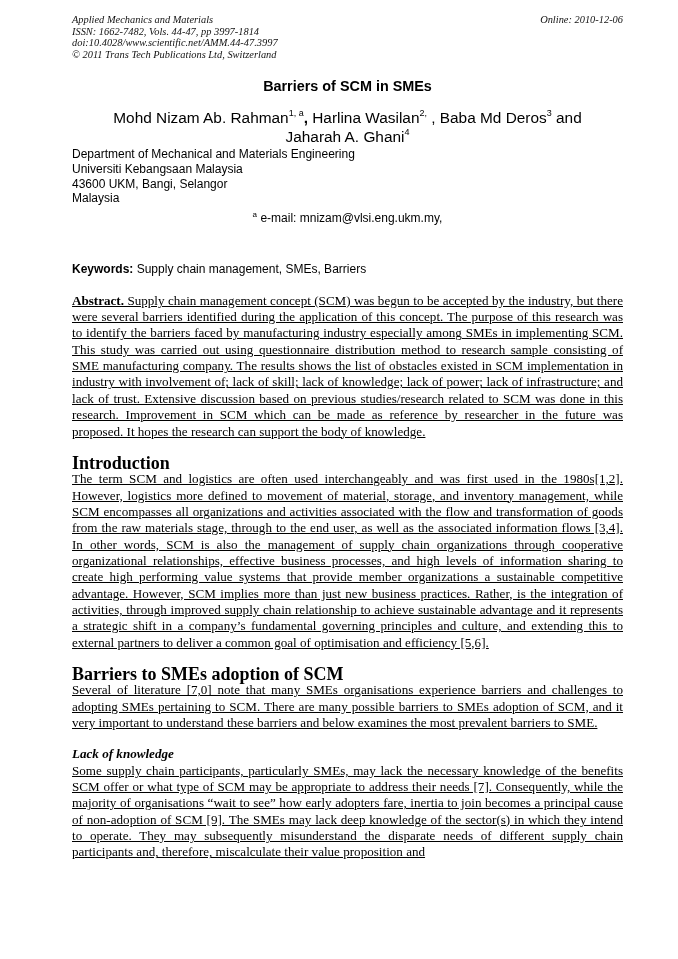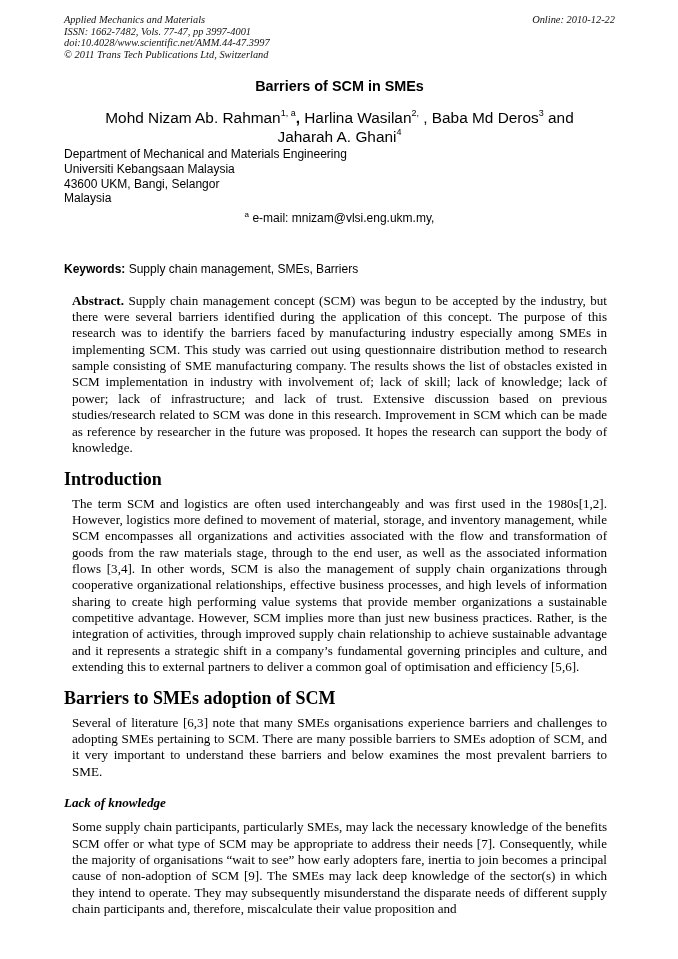--- a/index.html
+++ b/index.html
@@ -1,43 +1,43 @@
 <!DOCTYPE html>
 <html><head>
 <meta charset="utf-8">
 <style>
   html, body { margin: 0; padding: 0; background: #ffffff; }
   body { width: 678px; height: 959px; position: relative; overflow: hidden; color: #000; }
-  .page { position: absolute; left: 64px; top: 14px; width: 551px; }
+  .page { position: absolute; left: 72px; top: 14px; width: 551px; }
   .header { position: relative; font-family: "Liberation Serif", serif; font-style: italic; font-size: 10.4px; line-height: 11.6px; color: #111; }
   .header .online { position: absolute; right: 0; top: 0; }
   .title { font-family: "Liberation Sans", sans-serif; font-weight: bold; font-size: 14.4px; text-align: center; margin-top: 17px; line-height: 18px; }
   .authors { font-family: "Liberation Sans", sans-serif; font-size: 15.4px; text-align: center; margin-top: 14px; line-height: 18.5px; }
   .authors sup { font-size: 9px; vertical-align: 7px; line-height: 0; }
   .affil { font-family: "Liberation Sans", sans-serif; font-size: 12px; text-align: left; line-height: 14.6px; margin-top: 1px; }
   .email { font-family: Liberation Sans, sans-serif; font-size: 12px; text-align: center; margin-top: 5px; line-height: 15px; }
   .email sup { font-size: 8px; vertical-align: 5px; line-height: 0; }
   .keywords { font-family: "Liberation Sans", sans-serif; font-size: 12px; margin-top: 36px; line-height: 15px; }
   .keywords b { font-weight: bold; }
-  p.body { font-family: "Liberation Serif", serif; font-size: 13.1px; line-height: 16.35px; text-align: justify; margin: 8px; }
+  p.body { font-family: "Liberation Serif", serif; font-size: 13.1px; line-height: 16.35px; text-align: justify; margin: 0; text-decoration: underline; }
   .abstract { margin-top: 16px !important; }
   .abstract b { font-weight: bold; }
   h2.sec { font-family: "Liberation Serif", serif; font-weight: bold; font-size: 18px; line-height: 16.35px; margin: 15px 0 0 0; }
   h3.sub { font-family: "Liberation Serif", serif; font-style: italic; font-weight: bold; font-size: 13.1px; line-height: 16.35px; margin: 15px 0 0 0; }
 </style>
 </head>
 <body>
 
 <div class="page">
   <div class="header">
     <div>Applied Mechanics and Materials</div>
-    <div>ISSN: 1662-7482, Vols. 77-47, pp 3997-4001</div>
+    <div>ISSN: 1662-7482, Vols. 44-47, pp 3997-1814</div>
     <div>doi:10.4028/www.scientific.net/AMM.44-47.3997</div>
     <div>© 2011 Trans Tech Publications Ltd, Switzerland</div>
-    <div class="online">Online: 2010-12-22</div>
+    <div class="online">Online: 2010-12-06</div>
   </div>
 
   <div class="title">Barriers of SCM in SMEs</div>
 
   <div class="authors">
     <span>Mohd Nizam Ab. Rahman</span><sup>1, a</sup><b>, </b><span>Harlina Wasilan</span><sup>2,</sup><span> , </span><span>Baba Md Deros</span><sup>3</sup><span> and </span><br><span>Jaharah A. Ghani</span><sup>4</sup>
   </div>
 
   <div class="affil">
     <div>Department of Mechanical and Materials Engineering</div>
@@ -55,17 +55,17 @@
   </div>
 
   <p class="body abstract">
     <b>Abstract.</b><span> Supply chain management concept (SCM) was begun to be accepted by the industry, but there were several barriers identified during the application of this concept. The purpose of this research was to identify the barriers faced by manufacturing industry especially among SMEs in implementing SCM. This study was carried out using questionnaire distribution method to research sample consisting of SME manufacturing company. The results shows the list of obstacles existed in SCM implementation in industry with involvement of; lack of skill; lack of knowledge; lack of power; lack of infrastructure; and lack of trust. Extensive discussion based on previous studies/research related to SCM was done in this research. Improvement in SCM which can be made as reference by researcher in the future was proposed. It hopes the research can support the body of knowledge.</span>
   </p>
 
   <h2 class="sec">Introduction</h2>
   <p class="body">The term SCM and logistics are often used interchangeably and was first used in the 1980s[1,2]. However, logistics more defined to movement of material, storage, and inventory management, while SCM encompasses all organizations and activities associated with the flow and transformation of goods from the raw materials stage, through to the end user, as well as the associated information flows [3,4]. In other words, SCM is also the management of supply chain organizations through cooperative organizational relationships, effective business processes, and high levels of information sharing to create high performing value systems that provide member organizations a sustainable competitive advantage. However, SCM implies more than just new business practices. Rather, is the integration of activities, through improved supply chain relationship to achieve sustainable advantage and it represents a strategic shift in a company’s fundamental governing principles and culture, and extending this to external partners to deliver a common goal of optimisation and efficiency [5,6].</p>
 
   <h2 class="sec">Barriers to SMEs adoption of SCM</h2>
-  <p class="body">Several of literature [6,3] note that many SMEs organisations experience barriers and challenges to adopting SMEs pertaining to SCM. There are many possible barriers to SMEs adoption of SCM, and it very important to understand these barriers and below examines the most prevalent barriers to SME.</p>
+  <p class="body">Several of literature [7,0] note that many SMEs organisations experience barriers and challenges to adopting SMEs pertaining to SCM. There are many possible barriers to SMEs adoption of SCM, and it very important to understand these barriers and below examines the most prevalent barriers to SME.</p>
 
   <h3 class="sub">Lack of knowledge</h3>
   <p class="body">Some supply chain participants, particularly SMEs, may lack the necessary knowledge of the benefits SCM offer or what type of SCM may be appropriate to address their needs [7]. Consequently, while the majority of organisations “wait to see” how early adopters fare, inertia to join becomes a principal cause of non-adoption of SCM [9]. The SMEs may lack deep knowledge of the sector(s) in which they intend to operate. They may subsequently misunderstand the disparate needs of different supply chain participants and, therefore, miscalculate their value proposition and</p>
 </div>
 
 </body></html>

